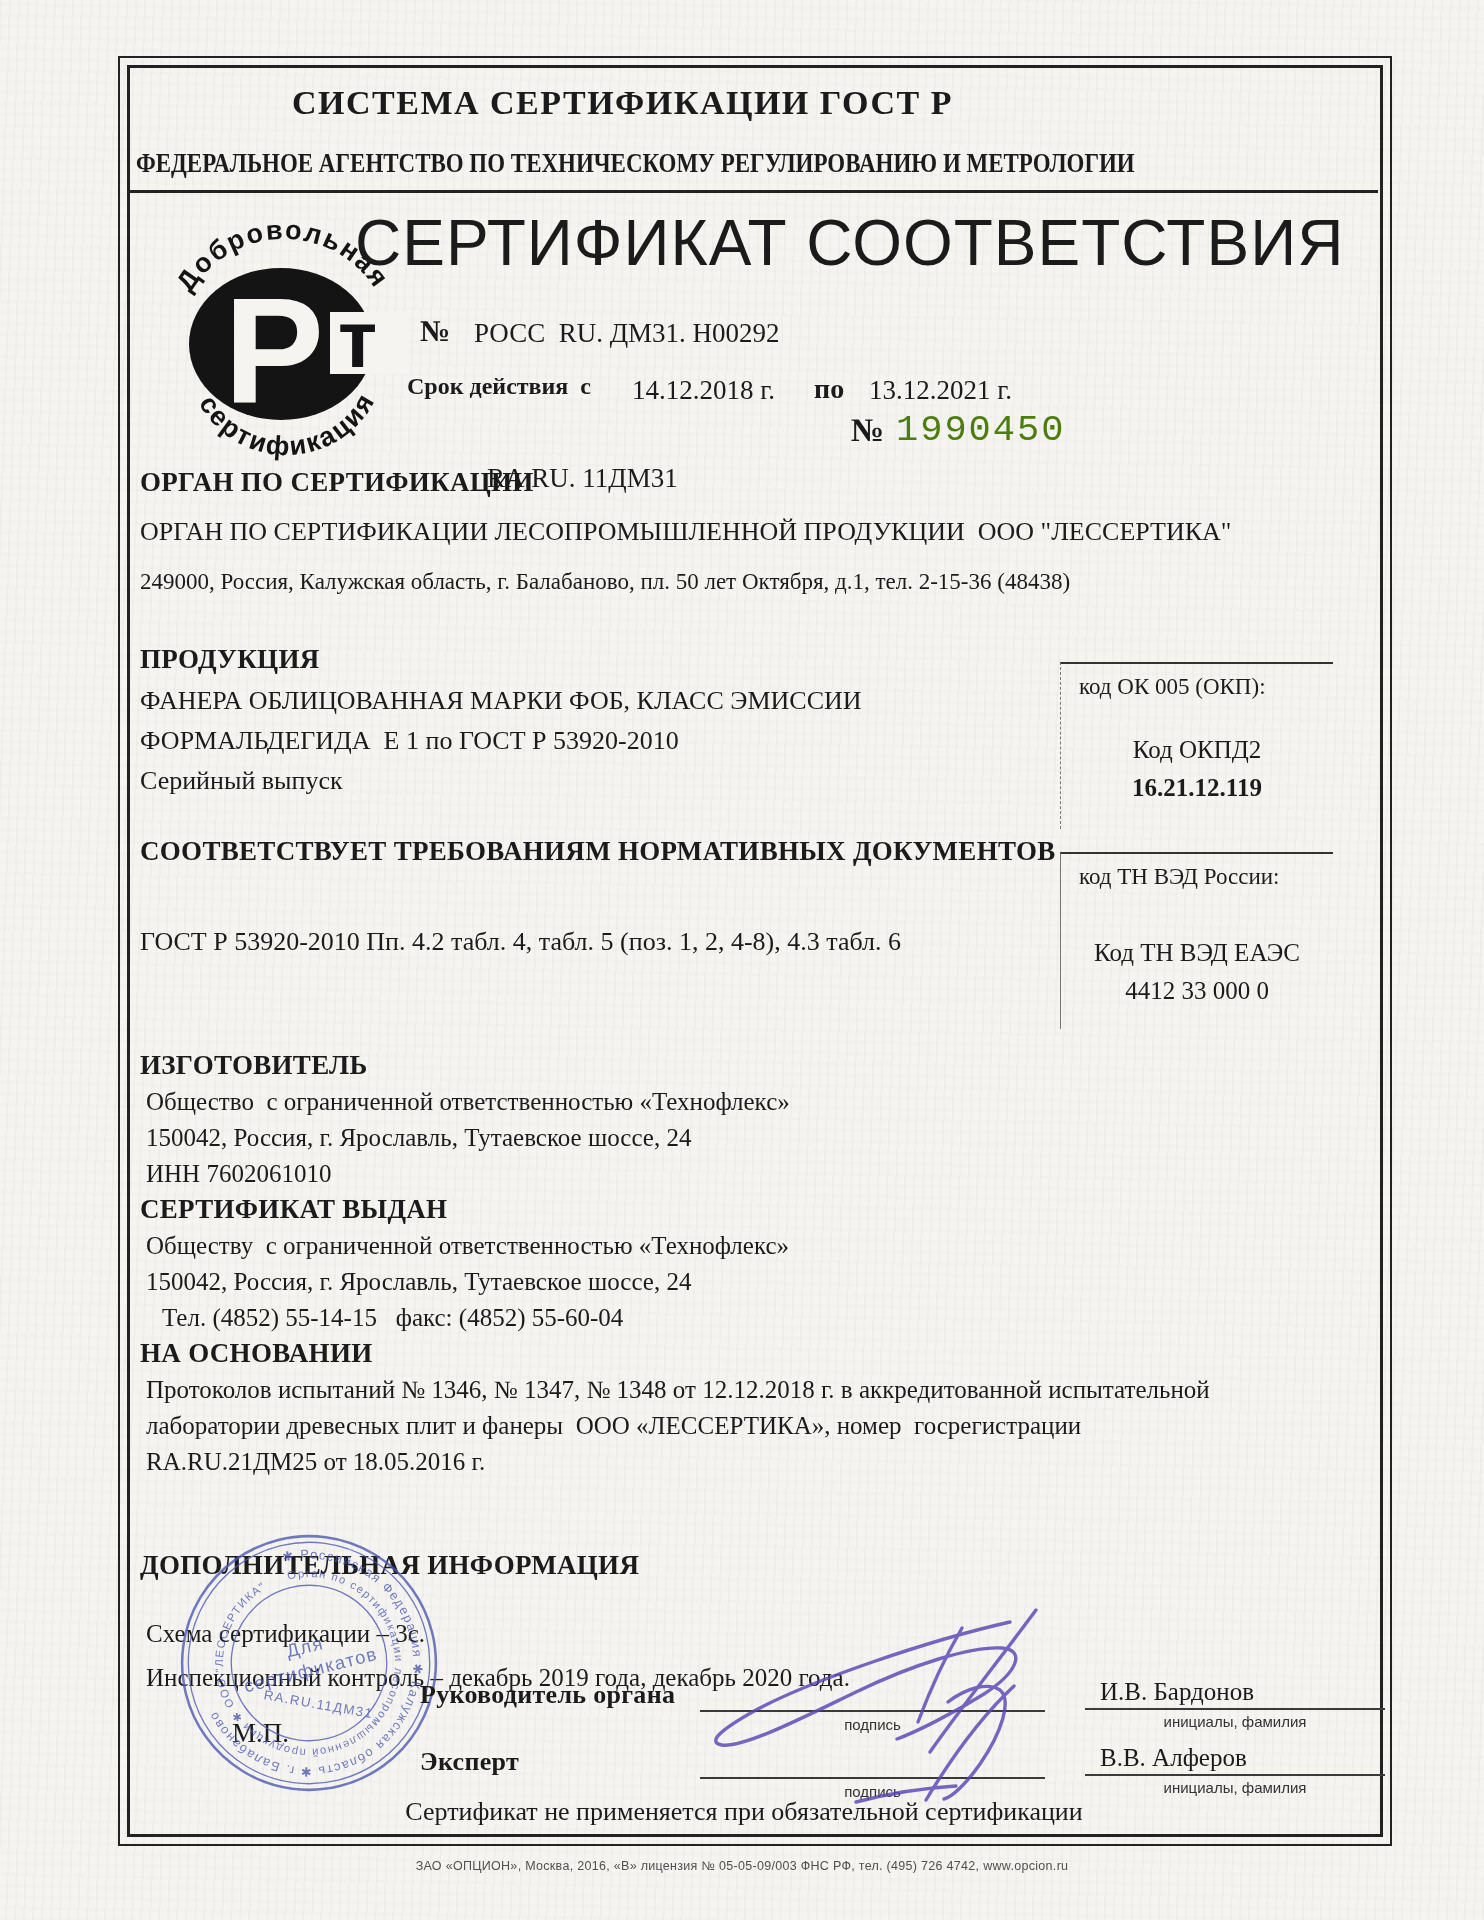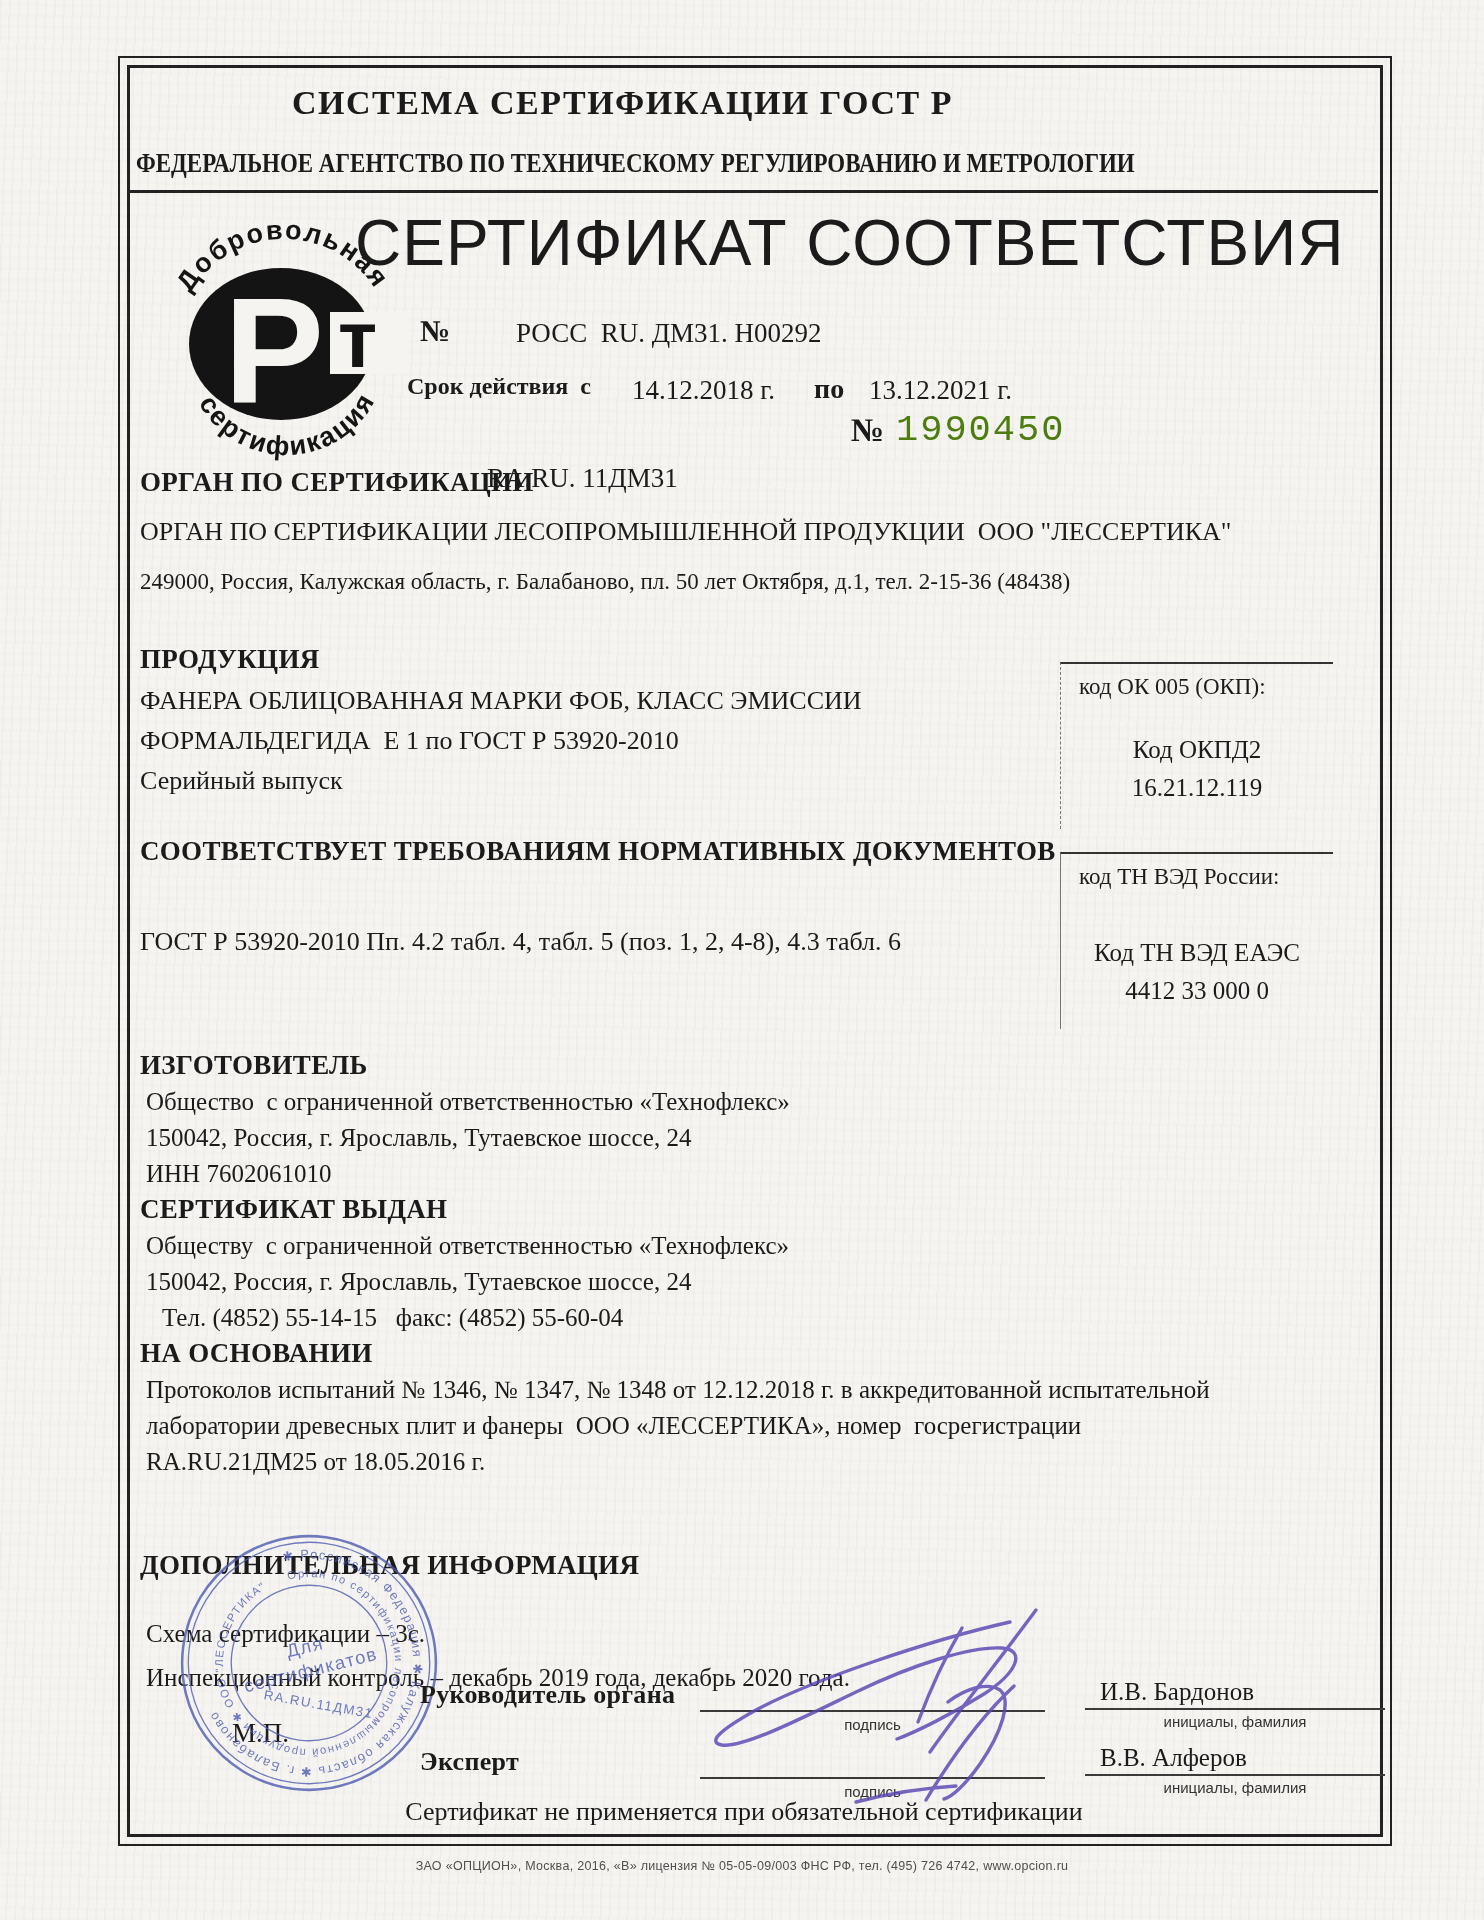--- a/index.html
+++ b/index.html
@@ -75,21 +75,21 @@
     <text x="66" y="190" font-size="150" font-weight="bold" font-family="Liberation Sans, DejaVu Sans, sans-serif" fill="#f5f4f0">Р</text>
     <text x="180" y="155" font-size="80" font-weight="bold" font-family="Liberation Sans, DejaVu Sans, sans-serif" fill="#141414">т</text>
     <text font-size="27" font-weight="bold" font-family="Liberation Sans, DejaVu Sans, sans-serif" fill="#141414" letter-spacing="2">
       <textPath href="#lg-bot" startOffset="50%" text-anchor="middle">сертификация</textPath>
     </text>
   </svg>
 
   <div class="abs doc-title" style="left:355px; top:206px;">СЕРТИФИКАТ СООТВЕТСТВИЯ</div>
 
   <span class="abs b" style="left:420px; top:314px; font-size:30px;">№</span>
-  <span class="abs val" style="left:474px; top:318px;margin-left:42px;">РОСС  RU. ДМ31. Н00292</span>
+  <span class="abs val" style="left:474px; top:318px;">РОСС  RU. ДМ31. Н00292</span>
 
   <span class="abs b" style="left:407px; top:373px; font-size:24px;">Срок действия  с</span>
   <span class="abs val" style="left:632px; top:375px;">14.12.2018 г.</span>
   <span class="abs b" style="left:814px; top:373px; font-size:28px;">по</span>
   <span class="abs val" style="left:869px; top:375px;">13.12.2021 г.</span>
 
   <span class="abs b" style="left:851px; top:412px; font-size:33px;">№</span>
   <span class="abs red-num" style="left:896px; top:409px; color:#4d7c0f;">1990450</span>
 
   <span class="abs lbl" style="left:140px; top:467px;">ОРГАН ПО СЕРТИФИКАЦИИ</span>
@@ -98,21 +98,21 @@
   <div class="abs addr" style="left:140px; top:569px;">249000, Россия, Калужская область, г. Балабаново, пл. 50 лет Октября, д.1, тел. 2-15-36 (48438)</div>
 
   <span class="abs lbl" style="left:140px; top:644px;">ПРОДУКЦИЯ</span>
   <div class="abs txt" style="left:140px; top:686px;">ФАНЕРА ОБЛИЦОВАННАЯ МАРКИ ФОБ, КЛАСС ЭМИССИИ</div>
   <div class="abs txt" style="left:140px; top:726px;">ФОРМАЛЬДЕГИДА  Е 1 по ГОСТ Р 53920-2010</div>
   <div class="abs txt" style="left:140px; top:766px;">Серийный выпуск</div>
 
   <div class="code-box" style="top:662px; width:272px; height:165px; border-left:1px dashed #777;">
     <div class="box-label">код ОК 005 (ОКП):</div>
     <div class="box-line" style="top:72px;">Код ОКПД2</div>
-    <div class="box-line" style="top:110px;">16.21.12.119</div>
+    <div class="box-line" style="top:110px;font-weight:bold;">16.21.12.119</div>
   </div>
 
   <span class="abs lbl" style="left:140px; top:836px;">СООТВЕТСТВУЕТ ТРЕБОВАНИЯМ НОРМАТИВНЫХ ДОКУМЕНТОВ</span>
   <div class="abs txt" style="left:140px; top:927px;text-align:right;">ГОСТ Р 53920-2010 Пп. 4.2 табл. 4, табл. 5 (поз. 1, 2, 4-8), 4.3 табл. 6</div>
 
   <div class="code-box" style="top:852px; width:272px; height:175px; border-left:1px solid #777;">
     <div class="box-label">код ТН ВЭД России:</div>
     <div class="box-line" style="top:85px;">Код ТН ВЭД ЕАЭС</div>
     <div class="box-line" style="top:123px;">4412 33 000 0</div>
   </div>

